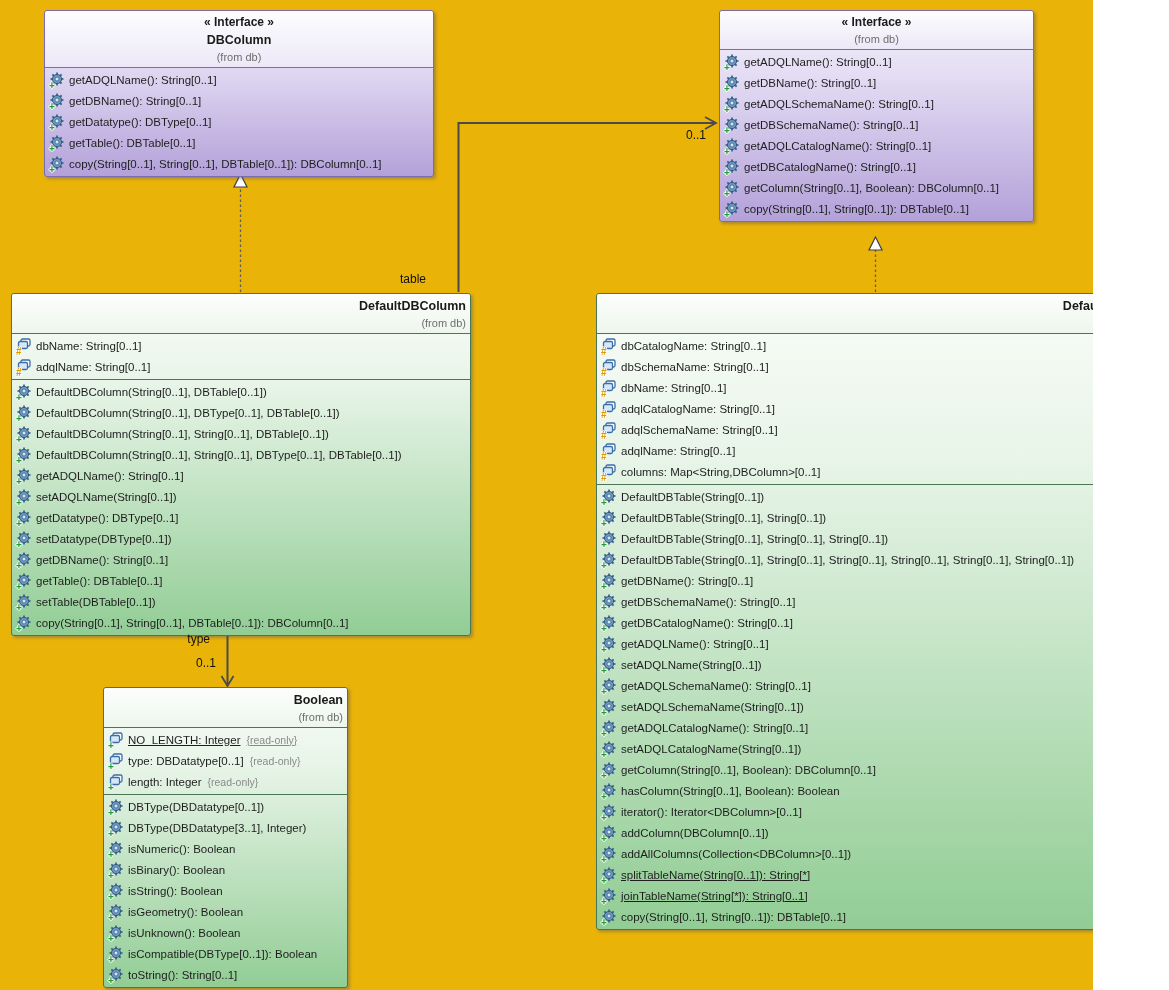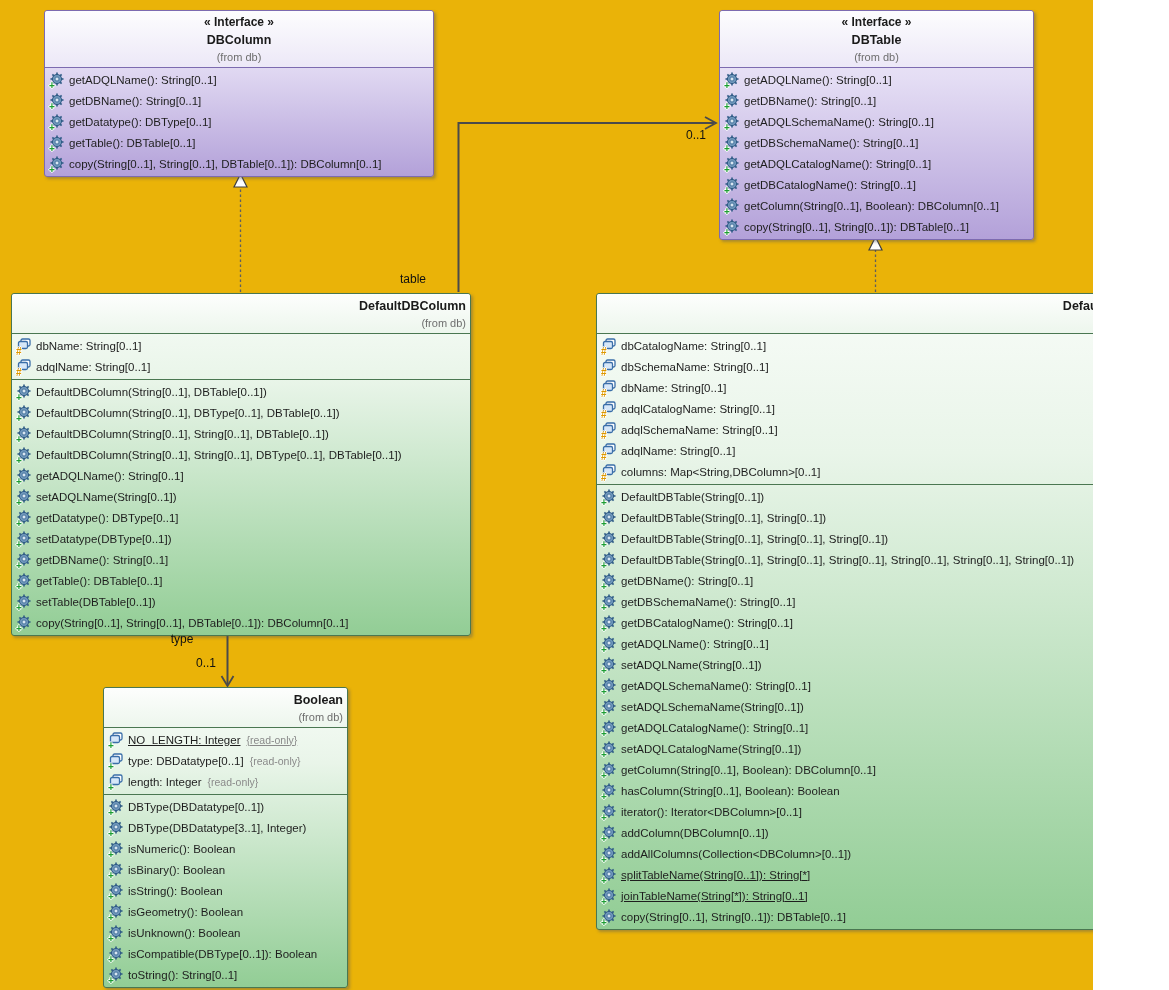--- a/index.html
+++ b/index.html
@@ -147,21 +147,20 @@
     </span>
     <span class="member-text">copy(String[0..1], String[0..1], DBTable[0..1]): DBColumn[0..1]</span>
 
   </div>
 </div>
   </div>
 
   <div class="uml-box purple" style="left:719px;top:10px;width:315px;">
     <div class="box-header">
       <div class="stereotype">« Interface »</div>
-      <div class="box-title">DBTable</div>
       <div class="box-from">(from db)</div>
     </div>
     <div class="section ops">
   <div class="member-row">
     <span class="icon">
       <svg class="glyph">
               <use href="#sym-gear"></use>
             </svg>
       <span class="badge b-public">+</span>
     </span>
@@ -864,16 +863,16 @@
       <span class="badge b-public">+</span>
     </span>
     <span class="member-text">toString(): String[0..1]</span>
 
   </div>
 </div>
   </div>
 
   <div class="edge-label" style="left:400px;top:272px;width:52px;text-align:left;">table</div>
   <div class="edge-label" style="left:686px;top:128px;">0..1</div>
-  <div class="edge-label" style="left:161px;top:632px;width:42px;text-align:center;">type</div>
+  <div class="edge-label" style="left:168px;top:632px;width:42px;text-align:right;">type</div>
   <div class="edge-label" style="left:174px;top:656px;width:42px;text-align:right;">0..1</div>
 
 </div>
 
 </body></html>

